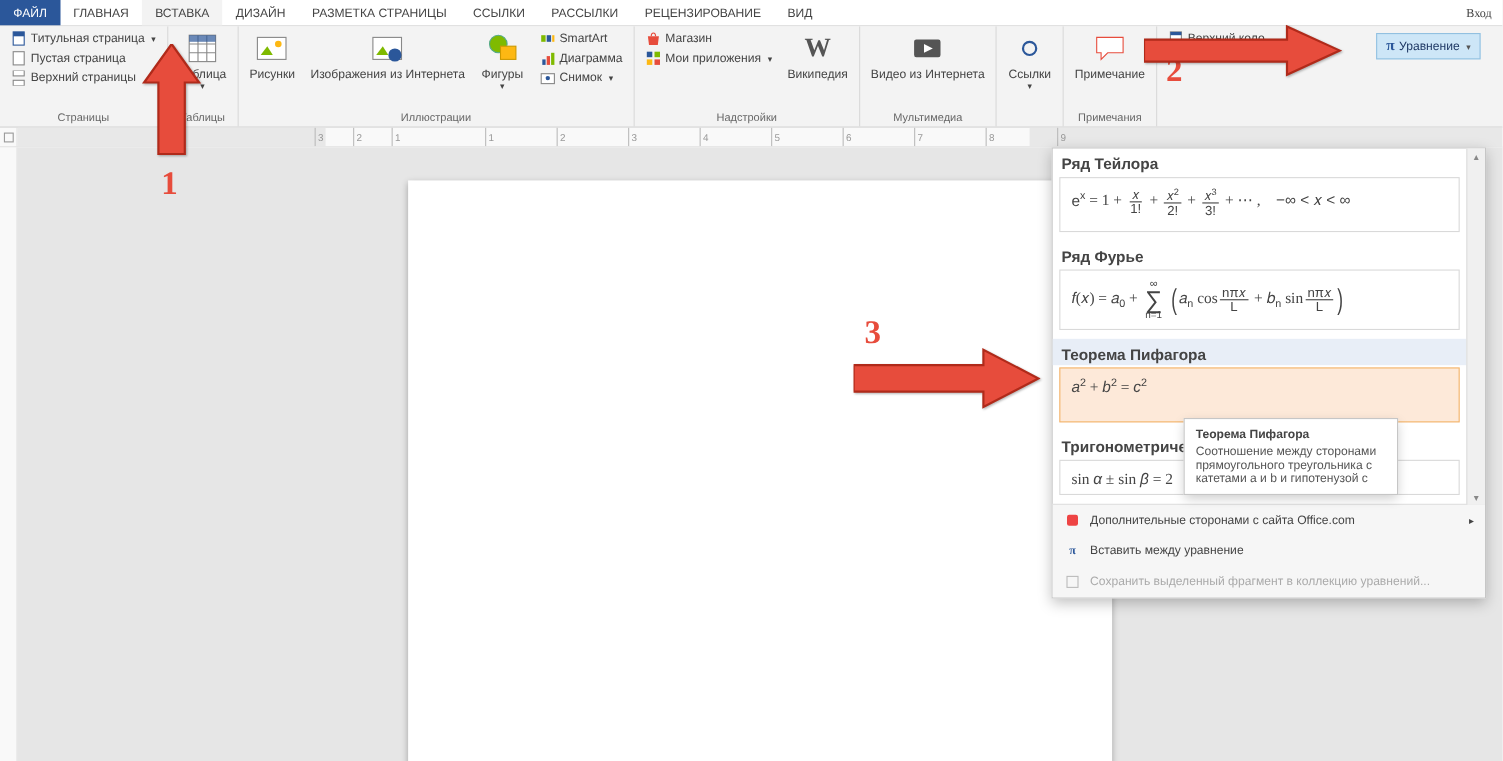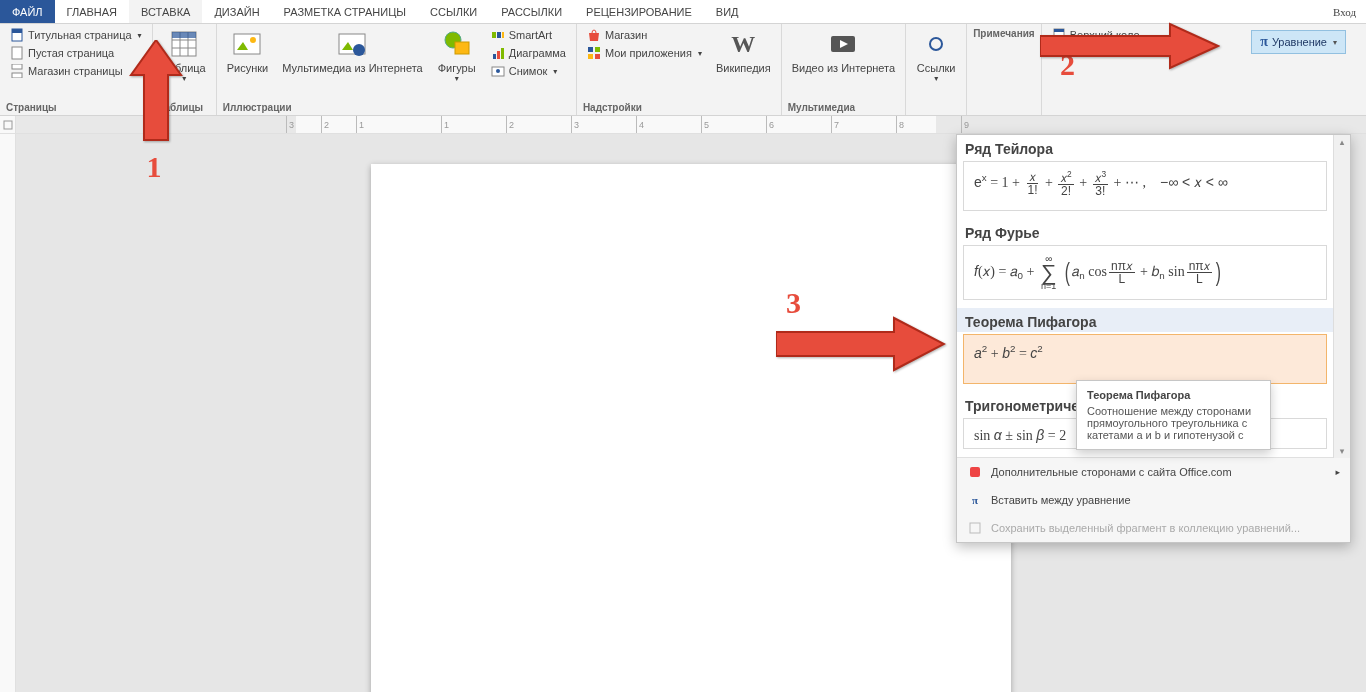--- a/index.html
+++ b/index.html
@@ -9,21 +9,21 @@
   .tabs { display: flex; align-items: stretch; height: 24px; background: #fff; border-bottom: 1px solid #d4d4d4; }
   .tab { padding: 0 12px; display: flex; align-items: center; font-size: 11px; color: #444; cursor: pointer; }
   .tab.file { background: #2b579a; color: #fff; }
   .tab.active { background: #f3f3f3; }
   .signin { margin-left: auto; padding: 0 10px; display: flex; align-items: center; font-size: 11px; color: #444; font-family: Liberation Serif, serif; }
 
   
   .ribbon { display: flex; height: 92px; background: #f3f3f3; border-bottom: 1px solid #d4d4d4; position: relative; }
   .group { border-right: 1px solid #d9d9d9; padding: 2px 6px 0 6px; display: flex; flex-direction: column; justify-content: space-between; }
   .group-body { display: flex; align-items: flex-start; gap: 6px; flex: 1; }
-  .group-label { text-align: left; font-size: 10px; color: #666; padding: 2px 0; font-weight: bold; }
+  .group-label { text-align: center; font-size: 10px; color: #666; padding: 2px 0; }
   .smallbtn { display: flex; align-items: center; gap: 4px; padding: 2px 4px; font-size: 11px; color: #444; white-space: nowrap; }
   .smallbtn .icon { width: 14px; height: 14px; display: inline-flex; align-items: center; justify-content: center; }
   .bigbtn { display: flex; flex-direction: column; align-items: center; justify-content: flex-start; padding: 2px 4px; min-width: 48px; }
   .bigbtn .icon { width: 32px; height: 32px; display:flex; align-items:center; justify-content:center; margin-bottom:2px; }
   .bigbtn .lbl { font-size: 11px; color: #444; text-align: center; line-height: 1.1; }
   .col { display:flex; flex-direction:column; }
 
   .eq-button { position:absolute; right:20px; top:6px; display:flex; align-items:center; gap:4px; background:#cde6f7; border:1px solid #92c0e0; padding:3px 8px; font-size:11px; color:#1f3864; }
   .eq-button .pi { color:#2b579a; font-weight:bold; font-size:14px; font-family: 'Cambria Math', serif; }
   .eq-button .dd { font-size:8px; color:#555; margin-left:2px; }
@@ -113,21 +113,21 @@
           </span>
           <span>Пустая страница</span>
         </div>
         <div class="smallbtn">
           <span class="icon">
             <svg width="14" height="14">
                 <rect x="2" y="0" width="10" height="5" fill="#fff" stroke="#888"></rect>
                 <rect x="2" y="9" width="10" height="5" fill="#fff" stroke="#888"></rect>
               </svg>
           </span>
-          <span>Магазин страницы</span>
+          <span>Верхний страницы</span>
         </div>
       </div>
     </div>
     <div class="group-label">Страницы</div>
   </div>
 
   <div class="group">
     <div class="group-body">
       <div class="bigbtn">
         <span class="icon">
@@ -160,21 +160,21 @@
         <span class="lbl">Рисунки</span>
       </div>
       <div class="bigbtn" style="min-width:68px">
         <span class="icon">
           <svg width="32" height="32">
               <rect x="3" y="6" width="26" height="20" fill="#fff" stroke="#888"></rect>
               <polygon points="6,22 12,14 17,22" fill="#7fba00"></polygon>
               <circle cx="23" cy="22" r="6" fill="#2b579a"></circle>
             </svg>
         </span>
-        <span class="lbl">Мультимедиа из Интернета</span>
+        <span class="lbl">Изображения из Интернета</span>
       </div>
       <div class="bigbtn">
         <span class="icon">
           <svg width="32" height="32">
               <circle cx="12" cy="12" r="8" fill="#7fba00" stroke="#5a8"></circle>
               <rect x="14" y="14" width="14" height="12" fill="#fdb813" stroke="#c90"></rect>
             </svg>
         </span>
         <span class="lbl">Фигуры</span>
         <span style="font-size:8px">▾</span>
@@ -272,20 +272,30 @@
             </svg>
         </span>
         <span class="lbl">Ссылки</span>
         <span style="font-size:8px">▾</span>
       </div>
     </div>
     <div class="group-label">&nbsp;</div>
   </div>
 
   <div class="group">
+    <div class="group-body">
+      <div class="bigbtn" style="min-width:66px">
+        <span class="icon">
+          <svg width="32" height="32">
+              <path d="M4 6 h24 v14 h-14 l-6 6 v-6 h-4 z" fill="#fff" stroke="#e74c3c"></path>
+            </svg>
+        </span>
+        <span class="lbl">Примечание</span>
+      </div>
+    </div>
     <div class="group-label">Примечания</div>
   </div>
 
   <div class="group" style="border-right:none">
     <div class="group-body">
       <div class="col">
         <div class="smallbtn">
           <span class="icon">
             <svg width="14" height="14">
                 <rect x="2" y="1" width="10" height="12" fill="#fff" stroke="#888"></rect>

